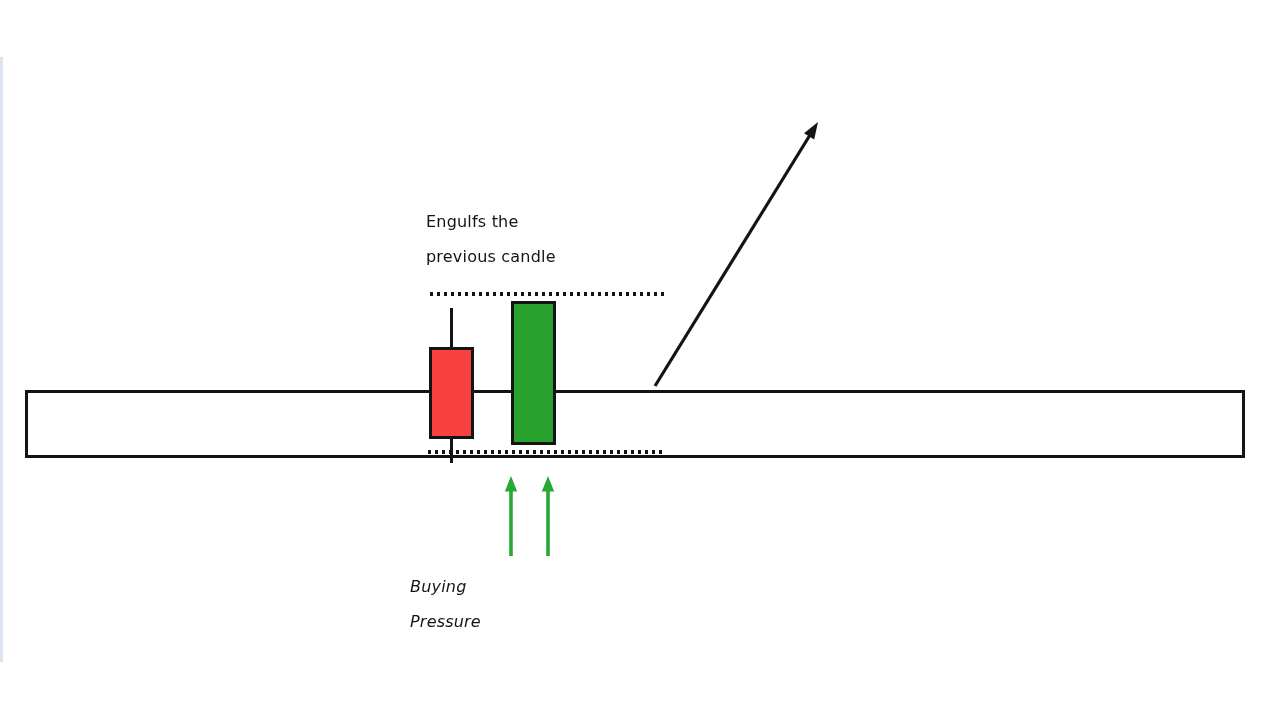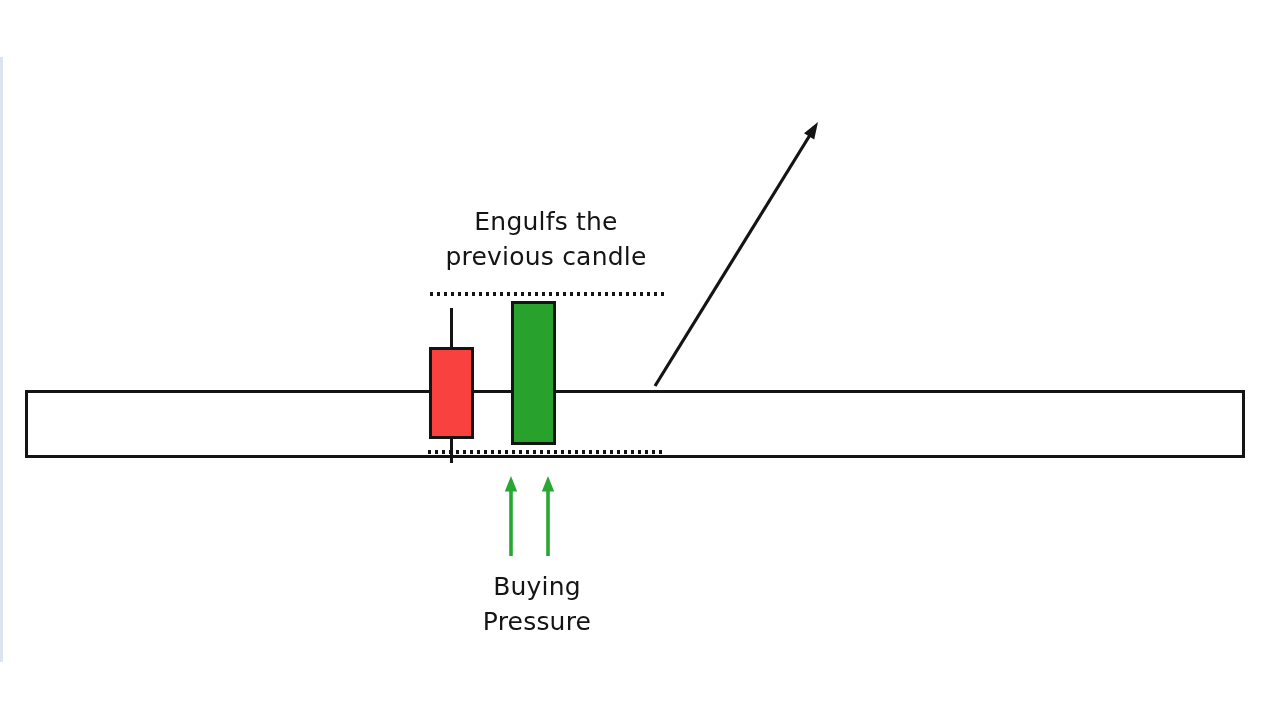--- a/index.html
+++ b/index.html
@@ -6,25 +6,25 @@
   html, body { width: 1280px; height: 720px; background: #ffffff; overflow: hidden; }
   body { font-family: "DejaVu Sans", "Liberation Sans", sans-serif; color: var(--ink, #141414); }
   #canvas { position: relative; width: 1280px; height: 720px; background: #fff; }
 
   .page-edge {
     position: absolute; left: 0; top: 57px; width: 3px; height: 605px;
     background: var(--page-edge, #dde3ef);
   }
 
   .label {
-    position: absolute; text-align: center; font-size: 25px; line-height: 35px;
+    position: absolute; font-size: 16px; line-height: 35px;
     color: var(--ink, #141414); white-space: pre; letter-spacing: 0.2px;
   }
   .label-engulfs { left: 426px; top: 204px; width: 240px; }
-  .label-buying  { left: 437px; top: 569px; width: 200px; }
+  .label-buying  { left: 410px; top: 569px; width: 200px; font-style: italic; }
   .label-area    { left: 952px; top: 409px; width: 240px; }
 
   .area-box {
     position: absolute; left: 25px; top: 390px; width: 1220px; height: 68px;
     border: 3px solid var(--ink, #141414); background: #ffffff; z-index: 1;
   }
 
   .dotted-line {
     position: absolute; height: 4px; z-index: 3;
     background-image: repeating-linear-gradient(90deg,

